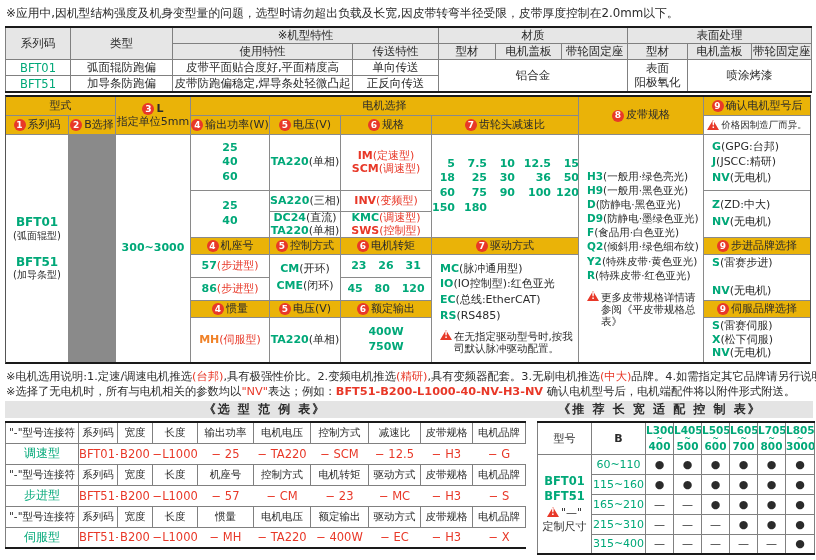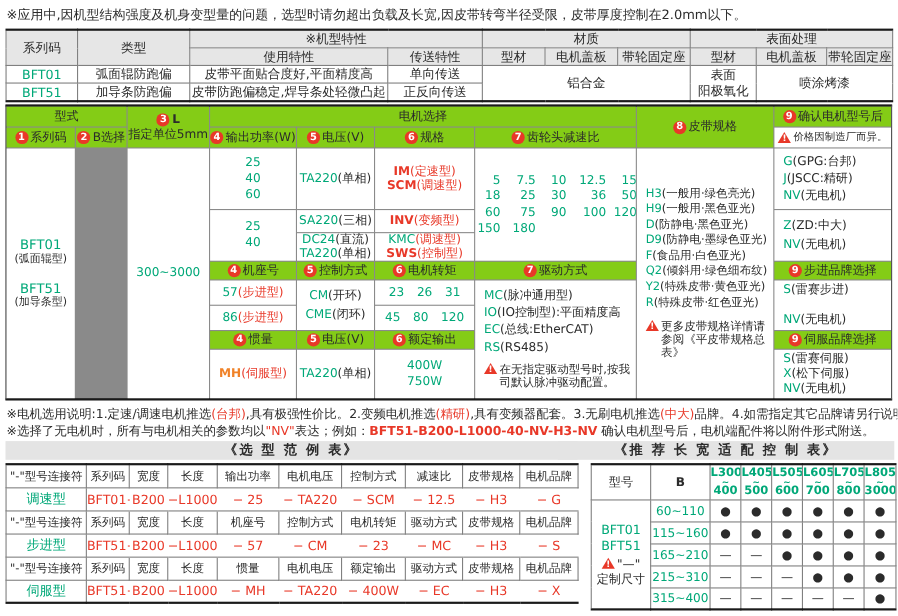--- a/index.html
+++ b/index.html
@@ -1,18 +1,18 @@
 <!DOCTYPE html>
 <html><head>
 <meta charset="utf-8">
 <style>
   html,body{margin:0;padding:0;background:#fff;}
   .page{position:relative;width:816px;height:560px;background:#fff;overflow:hidden;
         font-family:"DejaVu Sans","Liberation Sans",sans-serif;color:#2b2b2b;}
-  .g{color:#00A878;font-weight:normal;}
+  .g{color:#00A878;font-weight:bold;}
   .r{color:#E83828;}
   .rb{color:#E83828;font-weight:bold;}
   .o{color:#F08228;font-weight:bold;}
   .badge{display:inline-flex;width:12px;height:12px;border-radius:50%;background:#E83828;color:#fff;
          font-size:9px;font-weight:bold;align-items:center;justify-content:center;margin-right:2px;flex:none;}
   .warn{position:relative;display:inline-block;width:12px;height:11px;margin-right:2px;flex:none;}
   .warn .wt{position:absolute;left:0;top:0;width:0;height:0;border-left:6px solid transparent;border-right:6px solid transparent;border-bottom:10px solid #E83828;}
   .warn .wb{position:absolute;left:0;top:1px;width:12px;text-align:center;font-size:8px;font-weight:bold;color:#fff;}
   .top-note{position:absolute;left:6px;top:6px;width:804px;font-size:11.8px;}
   
@@ -22,21 +22,21 @@
   .t1 th{background:#E6E6E6;}
   .t1 tr{height:15px;}
   
   .mg{position:absolute;left:5px;top:95px;width:806px;display:grid;box-sizing:border-box;
       grid-template-columns:62px 46px 74px 78px 70px 90px 146px 124px 106px;
       grid-template-rows:18px 18px 55px 20px 25px 16px 22px 22px 16px 44px;
       gap:1px;background:#8a8a8a;border:1px solid #555;border-top:2px solid #1a1a1a;border-bottom:2px solid #1a1a1a;}
   .c{background:#fff;display:flex;flex-direction:column;align-items:center;justify-content:center;
      font-size:11px;line-height:1.15;overflow:hidden;}
   .c.row{flex-direction:row;}
-  .hd{background:#84cc16;}
+  .hd{background:#eab308;}
   .left{align-items:flex-start;padding-left:8px;}
   .gear{display:grid;grid-template-columns:24px 30px 26px 34px 26px;row-gap:2px;column-gap:2px;}
   .gear span{text-align:right;}
   .note-line{position:absolute;left:6px;width:806px;font-size:11.3px;white-space:nowrap;}
   .title-bar{position:absolute;top:401px;height:17px;background:#E4E4E4;display:flex;align-items:center;justify-content:center;
              font-size:12px;font-weight:bold;letter-spacing:2px;}
   
   .ex{position:absolute;left:5px;top:421px;width:520px;border-top:2px solid #1a1a1a;border-bottom:2px solid #1a1a1a;}
   .ex th,.ex td{border:1px solid #808080;font-size:10.5px;text-align:center;padding:0;font-weight:normal;overflow:hidden;white-space:nowrap;}
   .ex tr{height:21px;}
@@ -261,21 +261,21 @@
       <div><span class="g">CME</span><span>(闭环)</span></div>
     </div>
     <div class="c" style="grid-area:7/6/8/7">
         <span class="g" style="word-spacing:8px">23 26 31</span>
       </div>
     <div class="c" style="grid-area:8/6/9/7">
         <span class="g" style="word-spacing:8px">45 80 120</span>
       </div>
     <div class="c left" style="grid-area:7/7/11/8;gap:3px">
       <div><span class="g">MC</span><span>(脉冲通用型)</span></div>
-      <div><span class="g">IO</span><span>(IO控制型):平面精度高</span></div>
+      <div><span class="g">IO</span><span>(IO控制型):红色亚光</span></div>
       <div><span class="g">EC</span><span>(总线:EtherCAT)</span></div>
       <div><span class="g">RS</span><span>(RS485)</span></div>
       <div style="display:flex;margin-top:5px;padding-right:4px;white-space:normal;font-size:10.5px">
           <span class="warn">
             <span class="wt"></span>
             <span class="wb">!</span>
           </span>
           <span>在无指定驱动型号时,按我司默认脉冲驱动配置。</span>
         </div>
     </div>

